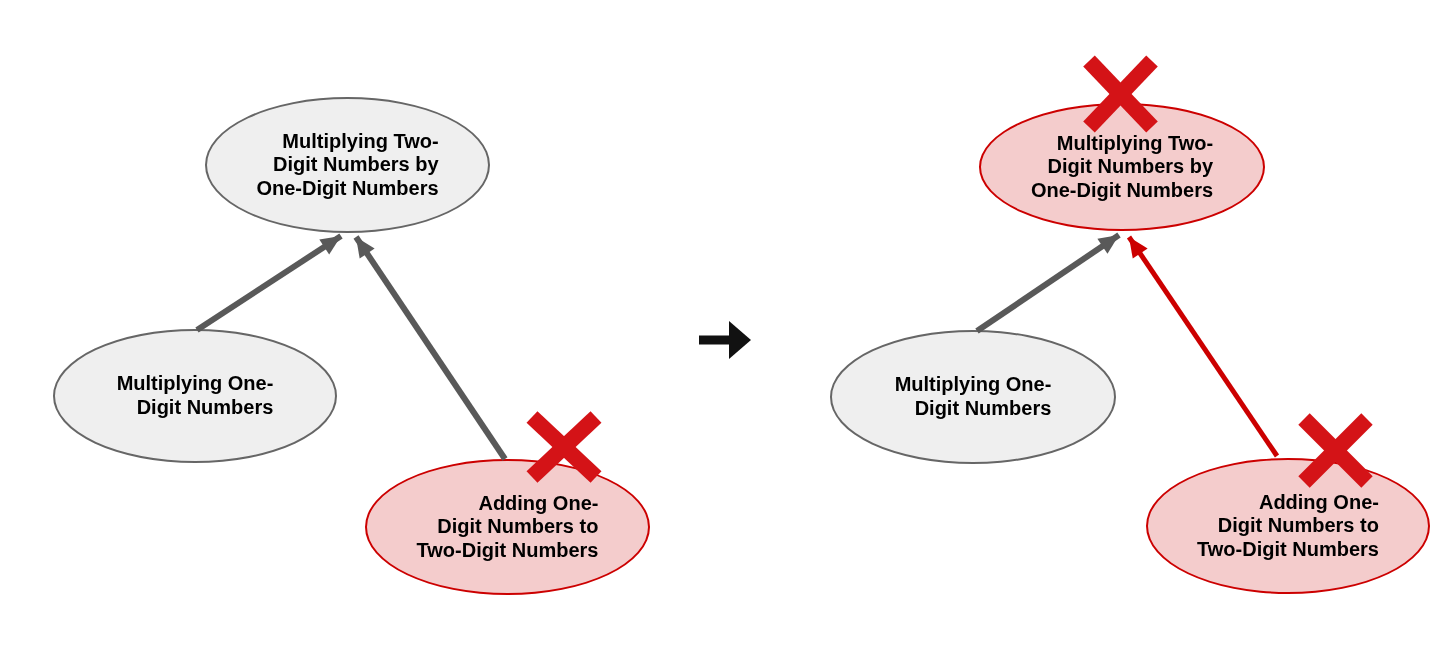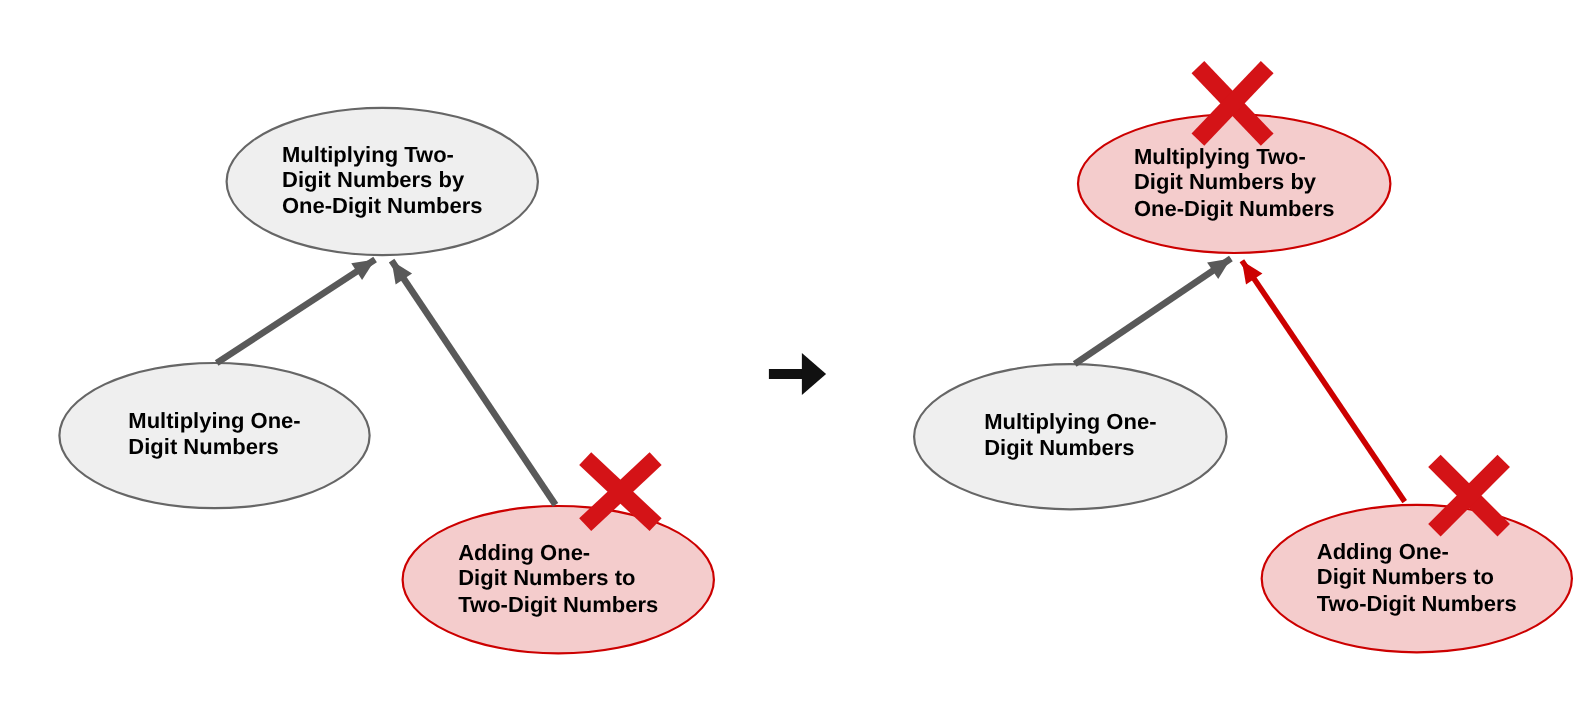--- a/index.html
+++ b/index.html
@@ -10,21 +10,21 @@
     overflow:hidden;
     font-family:"Liberation Sans", sans-serif;
   }
   .panel{position:absolute;inset:0;pointer-events:none;}
   .node{
     position:absolute;
     border-radius:50%;
     border:2.5px solid #666666;
     background:#efefef;
     display:flex;align-items:center;justify-content:center;
-    text-align:left;
+    text-align:right;
     box-sizing:border-box;
   }
   .node-label{
     font-weight:bold;
     font-size:20px;
     line-height:1.18;
     color:#000000;
     white-space:pre-line;
     padding:0 8px;
   }

